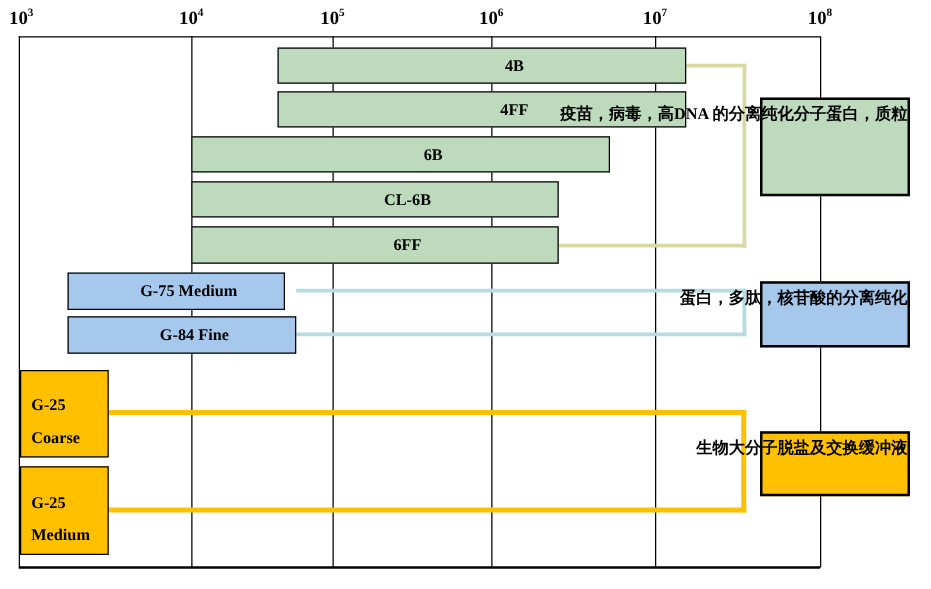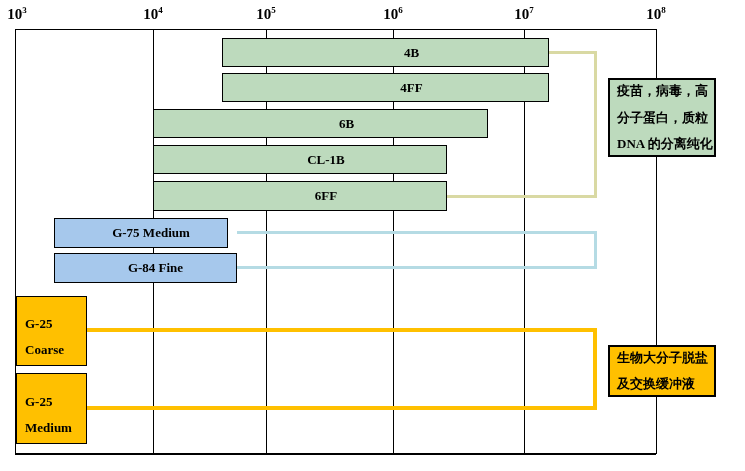--- a/index.html
+++ b/index.html
@@ -20,22 +20,22 @@
   .bar.blue{background:var(--blue-fill);}
   .bar.blue span{margin-left:20px;}
   .bar.yellow{background:var(--yellow-fill);flex-direction:column;align-items:flex-start;justify-content:flex-end;padding:0 0 2px 8px;line-height:26px;}
   .bar.yellow span{margin:0;}
   
   .conn{position:absolute;z-index:2;}
   .conn.k{background:var(--connector-green);}
   .conn.b{background:var(--connector-blue);}
   .conn.y{background:var(--connector-yellow);}
   
-  .note{position:absolute;left:608px;width:108px;border:2px solid #000;box-sizing:border-box;z-index:4;
-        display:flex;flex-direction:column;justify-content:space-between;padding-left:7px;
+  .note{position:absolute;left:608px;width:120px;border:2px solid #000;box-sizing:border-box;z-index:4;
+        display:flex;flex-direction:row;justify-content:flex-end;padding-left:7px;
         font-size:13px;line-height:22px;white-space:nowrap;}
   .note.green{background:var(--green-fill);}
   .note.blue{background:var(--blue-fill);}
   .note.yellow{background:var(--yellow-fill);}
 </style>
 </head>
 <body>
 
 <div id="stage">
 
@@ -71,21 +71,21 @@
   <div class="bar green" style="left:222px;top:38px;width:327px;height:29px">
       <span>4B</span>
     </div>
   <div class="bar green" style="left:222px;top:73px;width:327px;height:29px">
       <span>4FF</span>
     </div>
   <div class="bar green" style="left:153px;top:109px;width:335px;height:29px">
       <span>6B</span>
     </div>
   <div class="bar green" style="left:153px;top:145px;width:294px;height:29px">
-      <span>CL-1B</span>
+      <span>CL-6B</span>
     </div>
   <div class="bar green" style="left:153px;top:181px;width:294px;height:30px">
       <span>6FF</span>
     </div>
 
   <div class="bar blue" style="left:54px;top:218px;width:174px;height:30px">
       <span>G-75 Medium</span>
     </div>
   <div class="bar blue" style="left:54px;top:253px;width:183px;height:30px">
       <span>G-84 Fine</span>
@@ -95,21 +95,25 @@
     <span>G-25</span>
     <span>Coarse</span>
   </div>
   <div class="bar yellow" style="left:16px;top:373px;width:71px;height:71px">
     <span>G-25</span>
     <span>Medium</span>
   </div>
 
   <div class="note green" style="top:78px;height:79px">
     <span>疫苗，病毒，高</span>
+    <span>DNA 的分离纯化</span>
     <span>分子蛋白，质粒</span>
-    <span>DNA 的分离纯化</span>
+  </div>
+  <div class="note blue" style="top:225px;height:53px">
+    <span>蛋白，多肽，核</span>
+    <span>苷酸的分离纯化</span>
   </div>
   <div class="note yellow" style="top:345px;height:52px">
     <span>生物大分子脱盐</span>
     <span>及交换缓冲液</span>
   </div>
 
 </div>
 
 </body></html>

